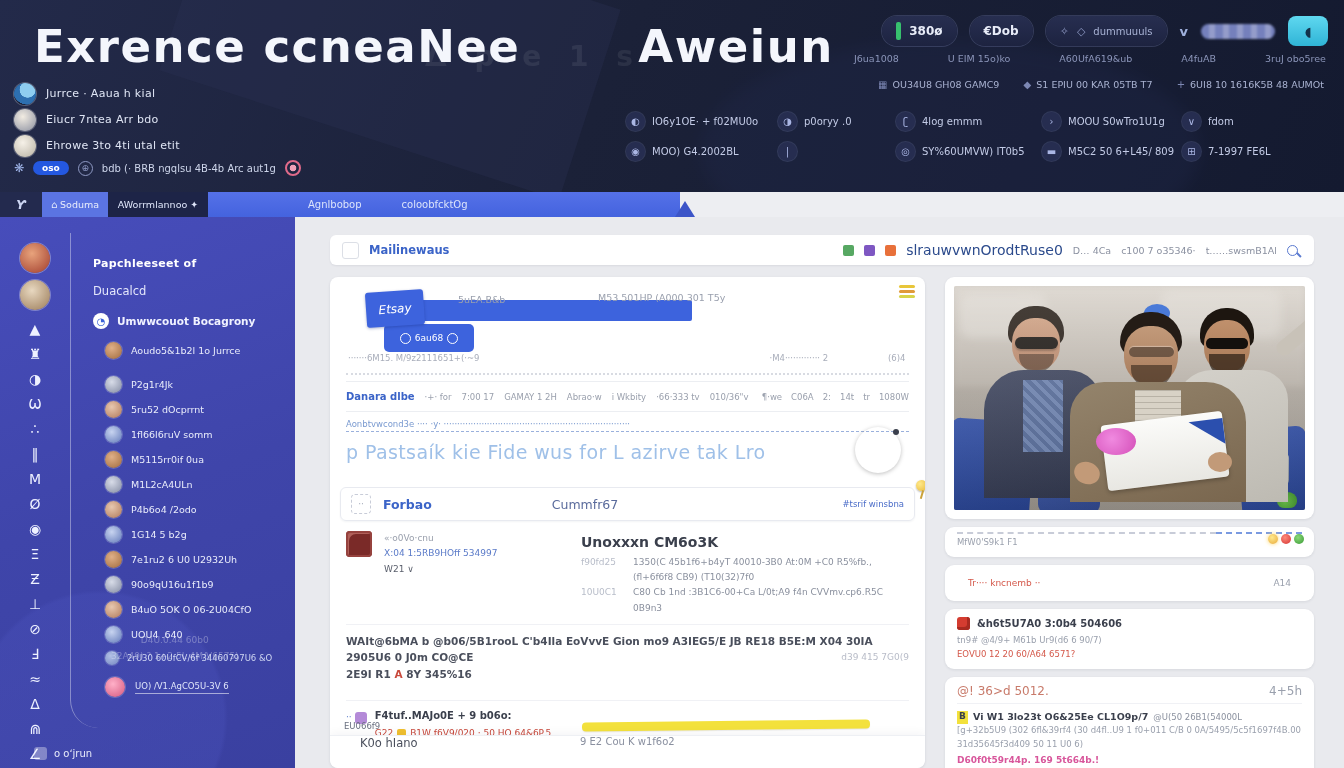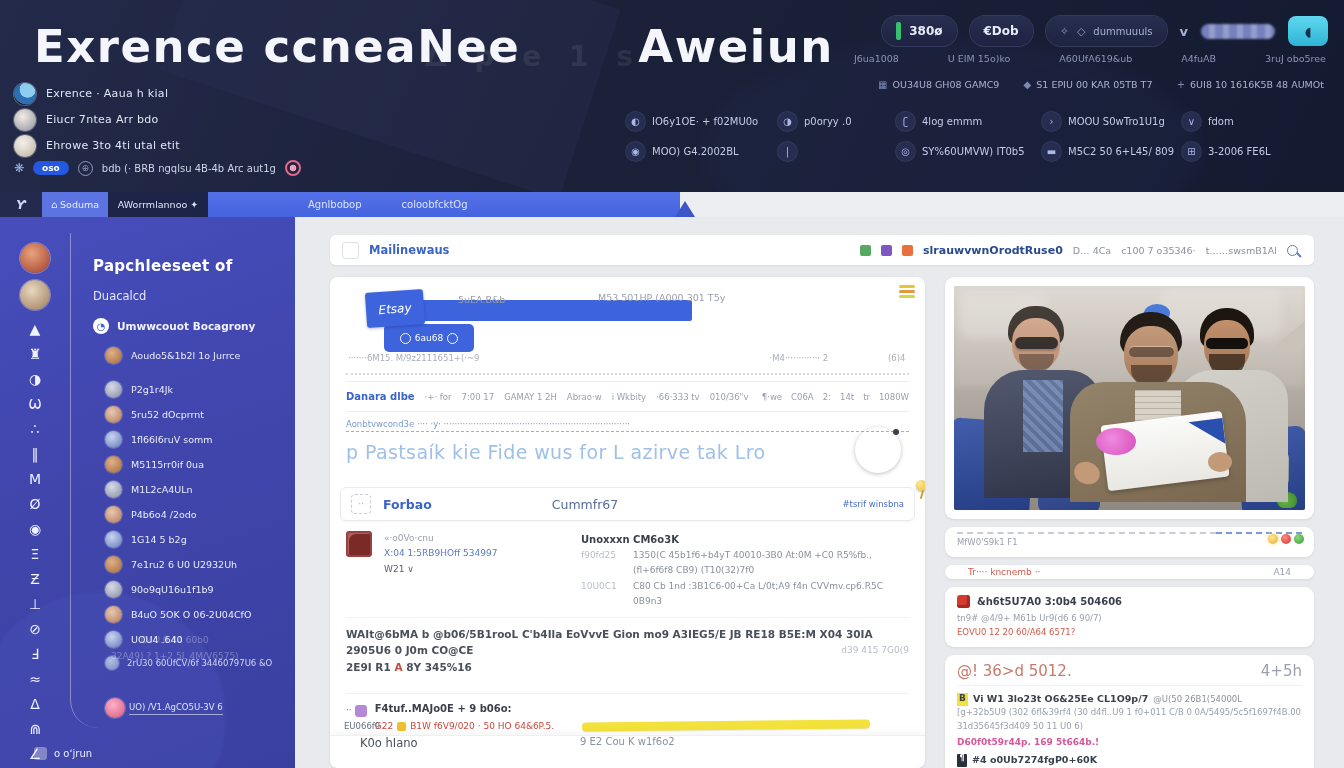--- a/index.html
+++ b/index.html
@@ -64,54 +64,54 @@
            background:linear-gradient(160deg,#474dbb 0%,#3f45aa 50%,#3a40a0 100%)}
   .sidebar .swirl{position:absolute;left:-60px;bottom:-80px;width:320px;height:260px;border-radius:50%;
            background:radial-gradient(circle,#5058c4 0 60%,transparent 62%);opacity:.25}
   .rail{position:absolute;left:0;top:0;width:70px;height:100%;display:flex;flex-direction:column;align-items:center;padding-top:26px}
   .rav{width:30px;height:30px;border-radius:50%;margin-bottom:7px;flex:none;box-shadow:0 0 0 1px rgba(255,255,255,.3)}
   .rav1{background:radial-gradient(circle at 40% 35%,#e8a37c,#a03c2c)}
   .rav2{background:radial-gradient(circle at 40% 35%,#e8d8c0,#9a7b58)}
   .rico{height:25px;color:#eef1ff;font-size:14px;line-height:24px;cursor:pointer;text-align:center;width:100%}
   .panel{position:absolute;left:70px;top:16px;bottom:40px;right:0;border-left:1px solid rgba(255,255,255,.38);
          border-bottom-left-radius:28px;padding:24px 0 0 22px;color:#fff}
-  .panel h2{font-size:15px;font-weight:700;margin-bottom:14px;letter-spacing:.3px}
+  .panel h2{font-size:11px;font-weight:700;margin-bottom:14px;letter-spacing:.3px}
   .panel .sub{font-size:11.5px;color:#e4e7fb;margin-bottom:15px}
   .psection{display:flex;align-items:center;gap:8px;font-size:10.5px;font-weight:700;color:#f0f2ff;margin-bottom:9px;cursor:pointer}
   .psection .gl{width:16px;height:16px;border-radius:50%;background:#fff;color:#3b62d8;font-size:10px;
                 display:flex;align-items:center;justify-content:center;flex:none}
   .plist{display:flex;flex-direction:column}
   .pitem{display:flex;align-items:center;gap:9px;height:25px;font-size:9.5px;color:#e9ecfb;padding-left:12px;cursor:pointer}
   .pitem:nth-child(1){margin-bottom:9px}
   .pav{width:17px;height:17px;border-radius:50%;flex:none;box-shadow:0 0 0 1px rgba(255,255,255,.2)}
   .plist .pitem:nth-child(4n+1) .pav{background:radial-gradient(circle at 40% 35%,#e0b088,#a06a3c)}
   .plist .pitem:nth-child(4n+2) .pav{background:radial-gradient(circle at 40% 35%,#d8dce8,#8088a0)}
   .plist .pitem:nth-child(4n+3) .pav{background:radial-gradient(circle at 40% 35%,#e8c8b0,#b07858)}
   .plist .pitem:nth-child(4n) .pav{background:radial-gradient(circle at 40% 35%,#c8d4f0,#6078b8)}
   .small-item{display:flex;align-items:center;gap:8px;padding-left:12px;height:22px;font-size:8.5px;color:#cfd6f2;cursor:pointer}
   .small-item .pav{width:14px;height:14px;background:radial-gradient(circle at 40% 35%,#cfe0f4,#7f96c8);opacity:.8}
-  .link-item{display:flex;align-items:center;gap:4px;padding-left:12px;margin-top:24px;font-size:8.5px;color:#dfe5fa;cursor:pointer}
+  .link-item{display:flex;align-items:center;gap:10px;padding-left:12px;margin-top:8px;font-size:8.5px;color:#dfe5fa;cursor:pointer}
   .link-item .pav{width:20px;height:20px;background:radial-gradient(circle at 40% 35%,#ffb0c8,#d4587e)}
   .link-item span{border-bottom:1px solid rgba(255,255,255,.55);padding-bottom:2px}
   .pinkdot{width:17px;height:17px;border-radius:50%;margin:7px 0 0 12px;cursor:pointer;
            background:radial-gradient(circle at 40% 35%,#ff9ed0,#cf4a96)}
   .ghostbox{position:absolute;bottom:64px;left:40px;text-align:center;opacity:.3;font-size:9px;color:#fff;line-height:1.8}
   .pfooter{position:absolute;bottom:8px;left:34px;display:flex;gap:7px;align-items:center;font-size:10px;color:#e8ebfa;cursor:pointer}
   .pfoot-ico{width:13px;height:13px;border-radius:3px;background:rgba(255,255,255,.35)}
 
   
   .main{position:absolute;left:295px;top:217px;right:0;bottom:0;padding:18px 30px 0 35px}
   .mtoolbar{height:30px;background:#fff;border-radius:6px;display:flex;align-items:center;padding:0 12px;gap:10px;
             box-shadow:0 1px 2px rgba(20,30,60,.08)}
   .mcheck{width:17px;height:17px;border:1px solid #dcdfe6;border-radius:3px;cursor:pointer}
   .mlink{font-size:11.5px;color:var(--link,#3b64c8);font-weight:600;cursor:pointer}
   .msp{flex:1}
   .mini{width:11px;height:11px;border-radius:2px;flex:none}
   .mg{background:#57a863}.mp{background:#7e57c2}.mo{background:#e8703a}
-  .morg{font-size:11px;color:#2b4a8c;font-weight:700}
+  .morg{font-size:14px;color:#2b4a8c;font-weight:400}
   .mmeta{font-size:9.5px;color:#8a90a0}
   .msearch{width:11px;height:11px;border:1.5px solid #5a7ad0;border-radius:50%;position:relative;cursor:pointer;margin-right:4px}
   .msearch::after{content:"";position:absolute;left:8px;top:8px;width:6px;height:1.5px;background:#5a7ad0;transform:rotate(45deg)}
 
   .cols{display:flex;gap:20px;margin-top:12px;align-items:flex-start}
   .leftcard{width:595px;height:491px;background:#fff;border-radius:8px;box-shadow:0 1px 3px rgba(20,30,60,.1);
             position:relative;padding:12px 16px 0;overflow:hidden}
   .corner{position:absolute;top:8px;right:10px;display:flex;flex-direction:column;gap:2px}
   .corner i{width:16px;height:3px;border-radius:2px}
   .corner i:nth-child(1){background:#e8c63a}.corner i:nth-child(2){background:#e09a3a}.corner i:nth-child(3){background:#d8d44a}
@@ -156,21 +156,21 @@
   .pin{position:absolute;right:-13px;top:-8px;width:11px;height:11px;border-radius:50%;
        background:radial-gradient(circle at 35% 35%,#ffe98a,#e8b93c);box-shadow:0 1px 2px rgba(0,0,0,.3);z-index:5}
   .pin::after{content:"";position:absolute;left:5px;top:10px;width:2px;height:9px;background:#caa23a;transform:rotate(16deg)}
 
   .r1{display:flex;gap:12px;padding:10px 0 8px;border-bottom:1px solid #f0f1f5}
   .ricon{width:26px;height:26px;border-radius:4px;flex:none;background:#7a2a28;
          box-shadow:inset 0 0 0 2px #96423e, inset 6px 6px 0 -3px #b0605a}
   .r1c1{width:185px;font-size:9px;line-height:1.7}
   .r1c1 .g{color:#9aa0ad}.r1c1 .b{color:#5a7ac8}.r1c1 .d{color:#5a5f6c}
   .r1c2{flex:1;font-size:9px;line-height:1.7}
-  .r1c2 .t{font-size:10px;font-weight:700;color:#3a3f4c}
+  .r1c2 .t{font-size:14px;font-weight:700;color:#3a3f4c}
   .kv{display:flex;gap:8px}
   .kv .k{color:#b8bdc9;width:44px;flex:none}
   .kv .v{color:#8a909e}
 
   .bpara{font-size:10.5px;font-weight:700;color:#4a4f5c;line-height:1.55;padding:8px 0 18px;position:relative;border-bottom:1px solid #f0f1f5}
   .bpara .red{color:var(--red,#c8493c)}
   .bpara .dim{position:absolute;right:0;top:26px;font-weight:400;color:#b8bcc8;font-size:9px}
 
   .r2{display:flex;gap:8px;padding:9px 0;border-bottom:1px solid #f0f1f5}
   .r2pre{display:flex;gap:3px;align-items:flex-start;padding-top:2px}
@@ -255,33 +255,33 @@
   .dashwrap{display:flex;gap:0;align-items:center}
   .dashgray{flex:1;border-top:2px dashed #c8ccd8}
   .dashblue{width:86px;border-top:2px dashed #7a9ae0}
   .divlabel{font-size:8.5px;color:#9aa0ad;margin-top:3px}
   .emocluster{position:absolute;right:10px;top:7px;display:flex;gap:3px;align-items:center}
   .emo{width:10px;height:10px;border-radius:50%}
   .emo1{background:radial-gradient(circle at 40% 35%,#ffe98a,#e8a93c);box-shadow:0 0 4px #ffd76a}
   .emo2{background:radial-gradient(circle at 40% 35%,#ff8a7a,#d43434)}
   .emo3{background:radial-gradient(circle at 40% 35%,#8ad87a,#3a9a34)}
 
-  .alertcard{height:14px;display:flex;align-items:center;padding:0 23px;font-size:9px}
+  .alertcard{height:36px;display:flex;align-items:center;padding:0 23px;font-size:9px}
   .alert-red{color:#d4584a;cursor:pointer}
   .alert-badge{margin-left:auto;color:#9aa0ad}
 
   .ncard1{padding:8px 12px 10px}
   .nc-title{display:flex;gap:7px;font-size:10px;font-weight:700;color:#3a3f4c;align-items:center}
   .nico{width:13px;height:13px;border-radius:3px;background:#d43c30;flex:none;
         box-shadow:inset -3px -3px 0 #a82a20}
   .nc-line{font-size:8.5px;color:#9aa0ad;margin-top:5px}
   .nc-red{font-size:8.5px;color:#d4584a;margin-top:4px;cursor:pointer}
 
   .ncard2{flex:1;min-height:120px;padding:7px 12px;position:relative;overflow:hidden}
-  .n2head{display:flex;font-size:15px;color:#c87a6a;align-items:center;border-bottom:1px solid #f0f1f5;padding-bottom:5px}
+  .n2head{display:flex;font-size:12px;color:#c87a6a;align-items:center;border-bottom:1px solid #f0f1f5;padding-bottom:5px}
   .n2head .bdg{margin-left:auto;color:#9aa0ad}
   .n2item{margin-top:7px}
   .n2t{display:flex;gap:5px;align-items:baseline;font-size:9.5px;font-weight:700;color:#3a3f4c;flex-wrap:wrap}
   .mark{width:11px;height:13px;background:var(--hl,#f3e13c);color:#3a3f4c;font-size:9px;text-align:center;flex:none;align-self:center}
   .mark2{width:10px;height:13px;background:#2a2f3c;color:#fff;font-size:8px;text-align:center;flex:none;align-self:center;border-radius:1px}
   .n2t .sub{font-weight:400;color:#8a909e;font-size:8.5px}
   .n2body{font-size:8.5px;color:#9aa0ad;line-height:1.6;}
   .n2pink{font-size:9px;font-weight:700;color:var(--pink,#d8569b);margin-top:4px;cursor:pointer}
 </style>
 </head>
@@ -291,21 +291,21 @@
   <div class="shape1"></div>
   <div class="shape2"></div>
   <div class="hero">
     <span>Exrence ccneaNee</span><span class="t2">Aweiun</span>
   </div>
   <div class="ghost">Δ p e 1 s</div>
 
   <div class="hrows">
     <div class="hrow">
         <i class="havatar"></i>
-        <span>Exrence · Aaua h kial</span>
+        <span>Jurrce · Aaua h kial</span>
       </div>
       <div class="hrow">
         <i class="havatar"></i>
         <span>Eiucr 7ntea Arr bdo</span>
       </div>
       <div class="hrow">
         <i class="havatar"></i>
         <span>Ehrowe 3to 4ti utal etit</span>
       </div>
   </div>
@@ -393,21 +393,21 @@
       <div class="qitem">
         <span class="qico">◎</span>
         <span>SY%60UMVW) IT0b5</span>
       </div>
       <div class="qitem">
         <span class="qico">▬</span>
         <span>M5C2 50 6+L45/ 809</span>
       </div>
       <div class="qitem">
         <span class="qico">⊞</span>
-        <span>3-2006 FE6L</span>
+        <span>7-1997 FE6L</span>
       </div>
   </div>
 </div>
 
 <div class="nav">
   <div class="seg-logo">Ƴ</div>
   <div class="tab-home">⌂ Soduma</div>
   <div class="tab-active">AWorrmlannoo ✦</div>
   <div class="nav-rest">
     <span class="navitem">Agnlbobop</span>

